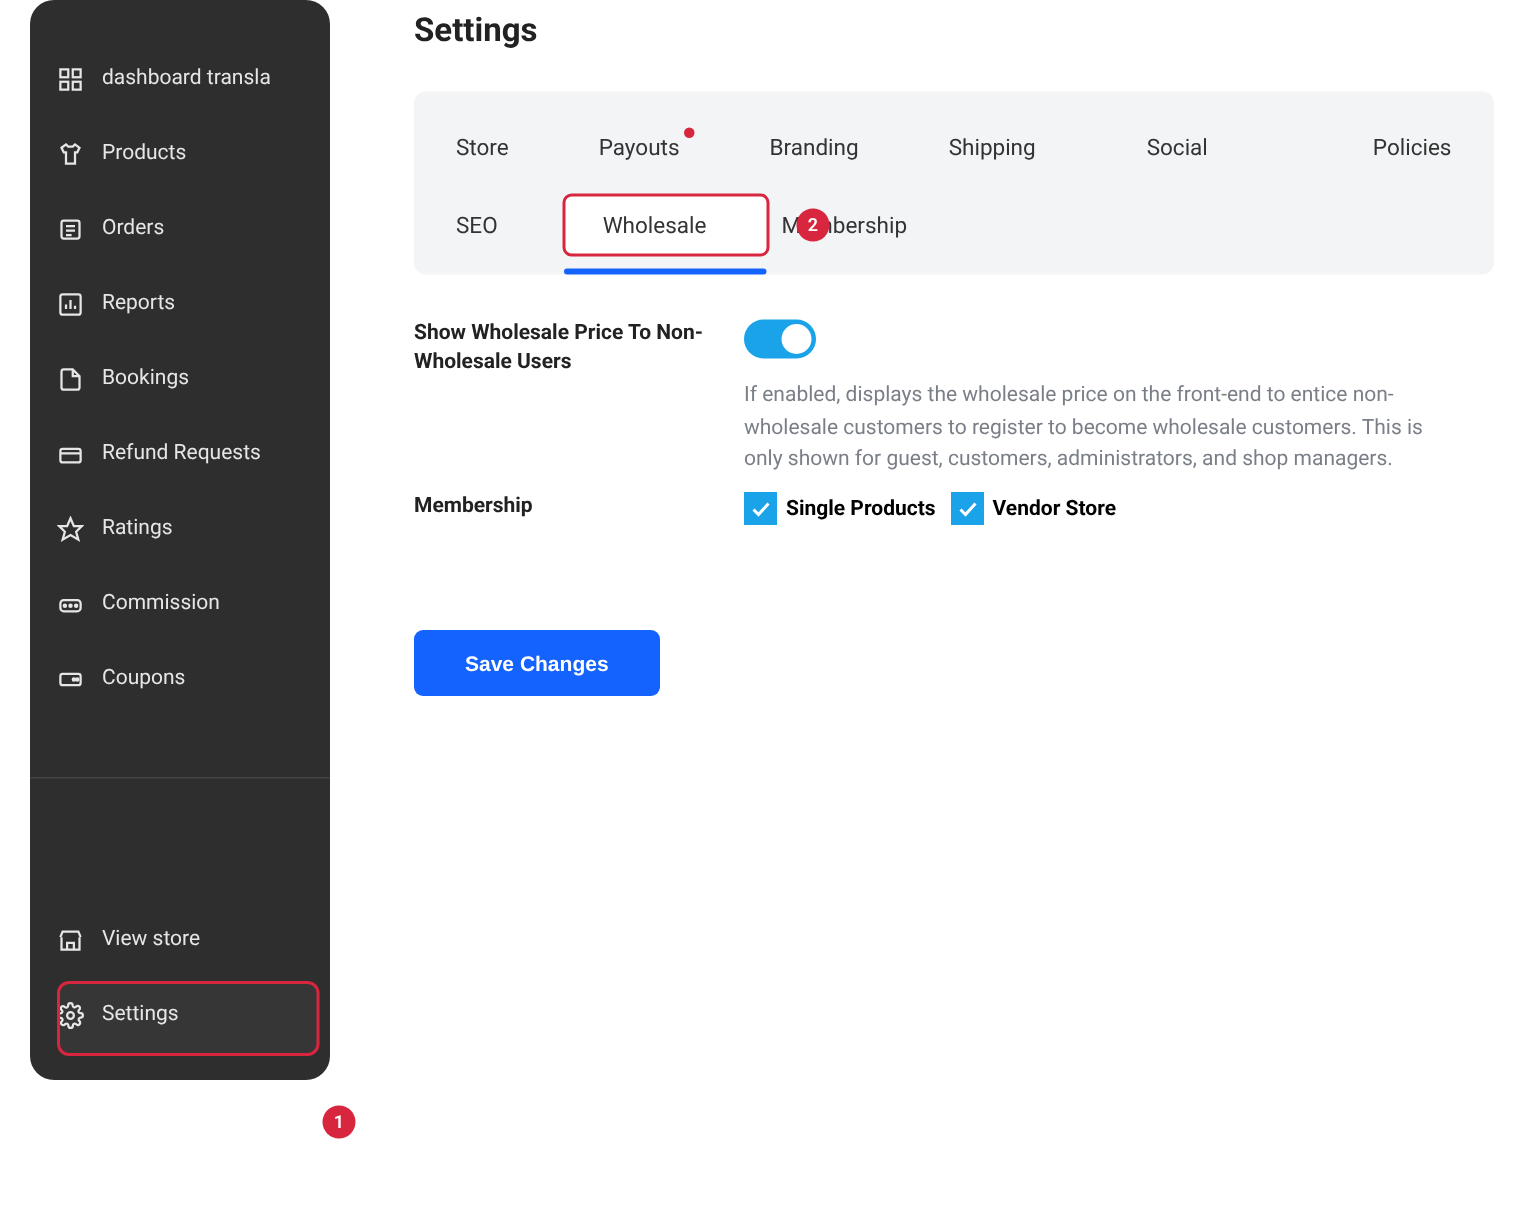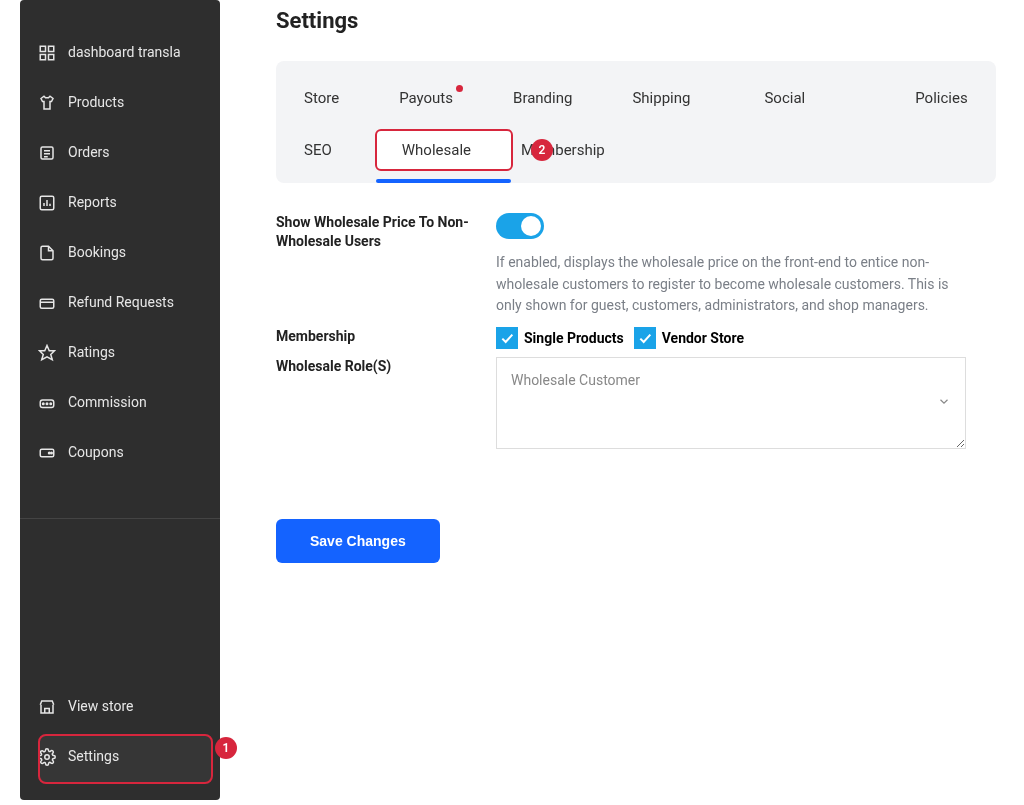--- a/index.html
+++ b/index.html
@@ -12,23 +12,23 @@
     overflow: hidden;
     position: relative;
   }
 
   
   .sidebar {
     position: absolute;
     left: 20px;
     top: 0;
     width: 200px;
-    height: 800px;
+    height: 720px;
     background: #2e2e2e;
-    border-radius: 4px;
+    border-radius: 16px;
     padding-top: 28px;
     color: #e6e6e6;
   }
   .side-item {
     display: flex;
     align-items: flex-start;
     gap: 12px;
     padding: 16px 18px;
     font-size: 14px;
     color: #e6e6e6;
@@ -421,29 +421,16 @@
             <svg viewBox="0 0 24 24" fill="none" stroke="#fff" stroke-width="3">
                 <polyline points="5 13 10 18 20 7"></polyline>
               </svg>
           </span>
           <span class="chk-label" style="font-weight:700;">Vendor Store</span>
         </div>
       </div>
     </div>
 
     
-    <div class="row" style="margin-top:4px;">
-      <div class="row-label">Wholesale Role(S)</div>
-      <div class="row-content">
-        <div class="multiselect">
-          <span>Wholesale Customer</span>
-          <span class="caret">
-            <svg width="14" height="14" viewBox="0 0 24 24" fill="none" stroke="#888" stroke-width="2">
-                <polyline points="6 9 12 15 18 9"></polyline>
-              </svg>
-          </span>
-        </div>
-      </div>
-    </div>
 
     <button class="save-btn">Save Changes</button>
   </div>
 </main>
 
 </body></html>

